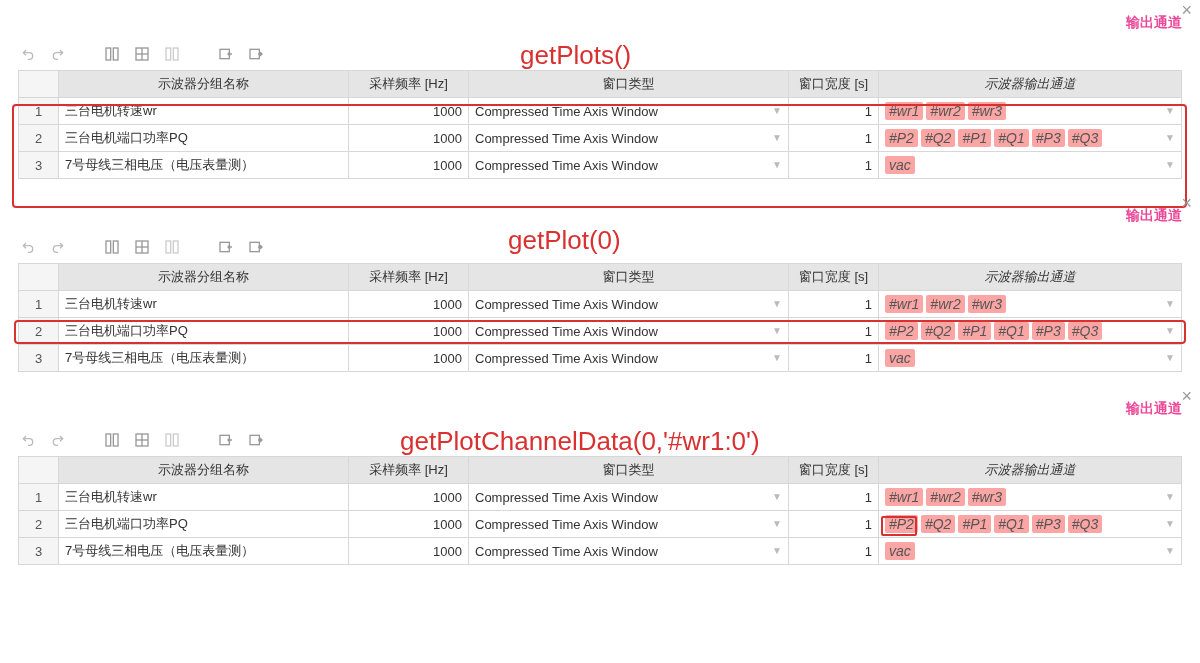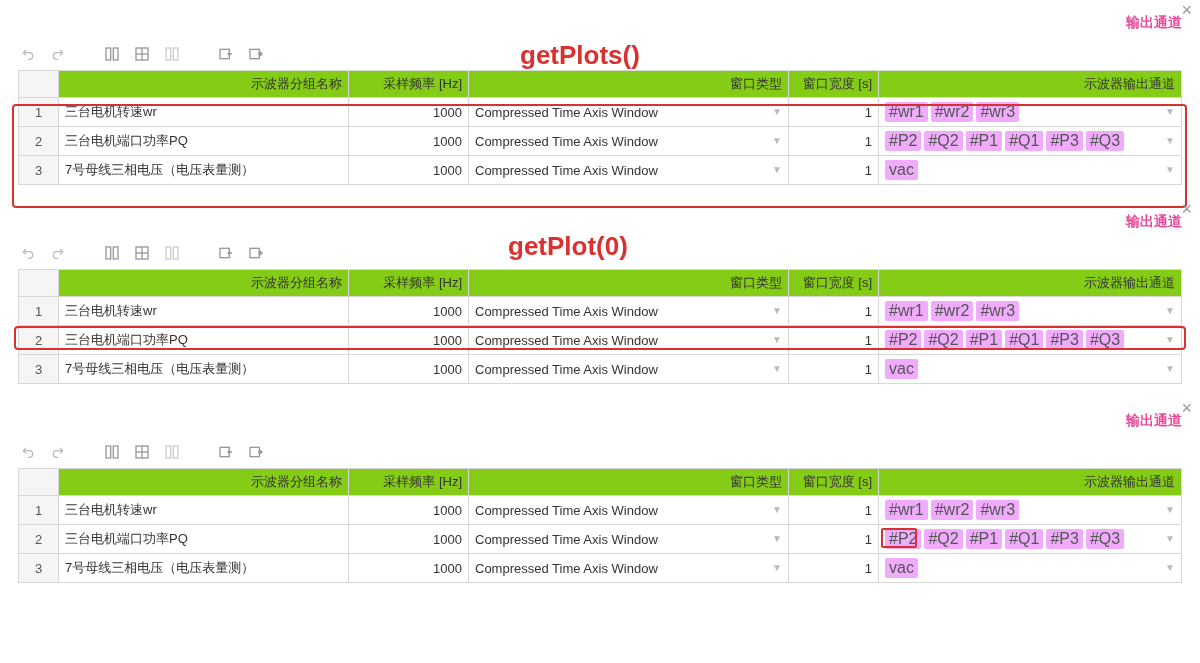--- a/index.html
+++ b/index.html
@@ -26,21 +26,21 @@
   top: 0;
   right: 8px;
   font-size: 18px;
   color: #999;
   cursor: pointer;
 }
 .annotation {
   position: absolute;
   color: #d93030;
   font-size: 26px;
-  font-weight: 700;
+  font-weight: 400;
   font-family: "Arial", sans-serif;
 }
 .toolbar {
   display: flex;
   gap: 14px;
   align-items: center;
   padding: 10px 0 8px 2px;
   color: #888;
 }
 .toolbar .tb {
@@ -59,52 +59,52 @@
 }
 .grid th, .grid td {
   border: 1px solid #d7d7d7;
   padding: 4px 6px;
   font-size: 13px;
   vertical-align: middle;
   overflow: hidden;
   white-space: nowrap;
 }
 .grid th {
-  background: #84cc16;
+  background: #e5e5e5;
   font-weight: 400;
-  text-align: right;
+  text-align: center;
   color: #333;
 }
 .grid .rownum {
   width: 40px;
   text-align: center;
   background: #f5f5f5;
   color: #555;
 }
 .col-name { width: 290px; text-align: left; }
 .col-freq { width: 120px; text-align: right; margin-left: 11px; }
 .col-wtype { width: 320px; text-align: left; position: relative; }
 .col-width { width: 90px; text-align: right; margin-left: 40px; }
-.col-chan { text-align: left; position: relative; }
+.col-chan { text-align: left; position: relative; font-style: italic; }
 .dd-caret {
   position: absolute;
   right: 6px;
   top: 50%;
   transform: translateY(-55%);
   color: #bbb;
   font-size: 10px;
   pointer-events: none;
 }
 .tag {
   display: inline-block;
-  background: #f0abfc;
+  background: #fca5a5;
   border-radius: 2px;
   padding: 1px 4px;
   margin-right: 3px;
-  font-size: 16px;
+  font-size: 14px;
   color: #555;
 }
 .hl-box {
   position: absolute;
   border: 2px solid #d93030;
   border-radius: 4px;
   pointer-events: none;
 }
 </style>
 </head>
@@ -296,20 +296,21 @@
         </tr>
       </tbody>
   </table>
 
   <div class="hl-box" style="left:14px; top:127px; width:1172px; height:24px;"></div>
 </div>
 
 <div class="panel">
   <span class="close-x">×</span>
   <div class="panel-title">输出通道</div>
+  <div class="annotation" style="left:400px; top:40px;">getPlotChannelData(0,'#wr1:0')</div>
 
   <div class="toolbar">
     <span class="tb">
         <svg viewBox="0 0 24 24" fill="none" stroke="#bbb" stroke-width="2">
           <path d="M9 14l-4-4 4-4"></path>
           <path d="M5 10h9a5 5 0 0 1 0 10h-2"></path>
         </svg>
       </span>
     <span class="tb">
         <svg viewBox="0 0 24 24" fill="none" stroke="#bbb" stroke-width="2">

